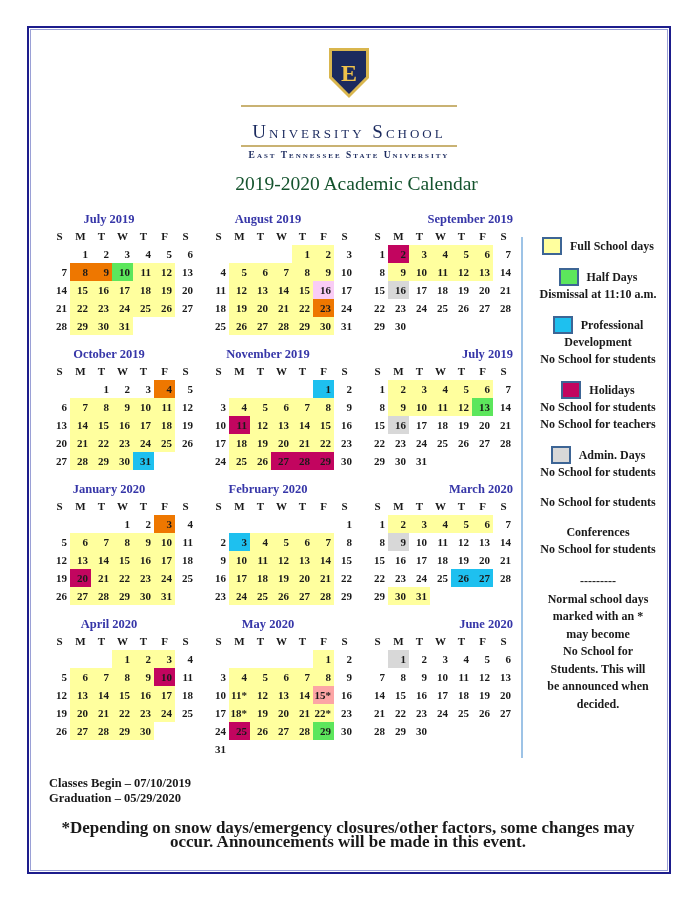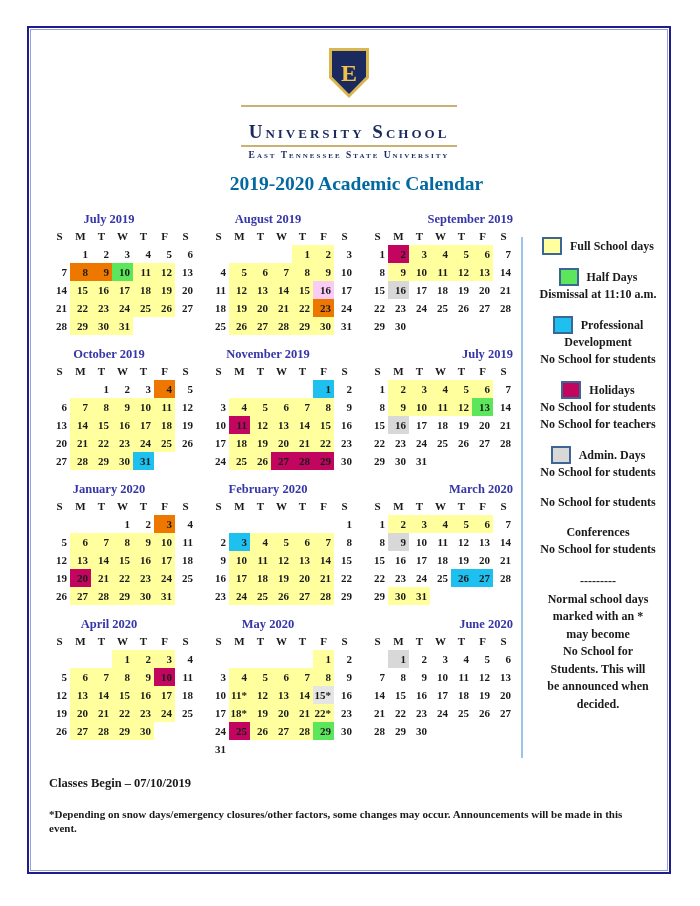--- a/index.html
+++ b/index.html
@@ -23,28 +23,28 @@
   }
   .shield-inner{
     position:absolute;left:3px;top:3px;width:34px;height:43px;background:#1b2a5e;
     clip-path:polygon(0 0,100% 0,100% 60%,50% 100%,0 60%);
     display:flex;align-items:center;justify-content:center;
   }
   .shield-letter{ color:#f0c24a;font-weight:bold;font-size:24px;line-height:1; }
   .gold-rule{ width:216px;height:2px;background:#c9b273;margin:3px auto; }
   .school-name{
     color:#1b2a5e;font-variant:small-caps;font-size:19px;letter-spacing:3px;
-    line-height:1.05; margin-top:15px;font-weight:bold;
+    line-height:1.05; margin-top:15px;
   }
   .university-name{
     color:#1b2a5e;font-variant:small-caps;font-weight:bold;font-size:9.5px;
     letter-spacing:2px;line-height:1.2;
   }
   .main-title{
-    color:#0369a1;font-weight:bold;font-size:19.5px;margin:12px 0 0 15px;
+    color:#14532d;font-weight:normal;font-size:19.5px;margin:12px 0 0 15px;
   }
   
   .content{ display:flex; margin:16px 0 0 20px; }
   .months-grid{
     display:grid;grid-template-columns:repeat(3,148px);
     column-gap:11px;row-gap:11px;width:466px;flex:none;
   }
   .month-title{
     font-weight:bold;font-size:12.5px;color:#3636a8;height:16px;line-height:16px;
     text-align:center;padding-right:28px;
@@ -63,21 +63,21 @@
     display:flex;flex-direction:column;gap:13px;
     font-weight:bold;font-size:12px;line-height:17px;text-align:center;
   }
   .legend-head{ display:flex;align-items:center;justify-content:center;gap:8px; }
   .swatch{ width:16px;height:14px;border:2px solid #3d6595;flex:none; }
   .legend-note{ margin-top:2px; }
   .legend-note div{ line-height:17.5px; }
   
   .footer{ margin:18px 0 0 20px; }
   .footer-line{ font-weight:bold;font-size:12.5px;line-height:14.5px; }
-  .footnote{ font-weight:bold;font-size:11px;line-height:14px;width:598px;margin-top:16px; }
+  .footnote{ font-weight:bold;font-size:17px;line-height:14px;width:598px;margin-top:16px;text-align:center; }
 </style>
 </head>
 <body>
 
 <div class="frame">
 
   <div class="header">
     <div class="shield-outer">
       <div class="shield-inner">
         <span class="shield-letter">E</span>
@@ -563,21 +563,21 @@
             <div class="cell day" style="background: rgb(255, 255, 158);">5</div>
             <div class="cell day" style="background: rgb(255, 255, 158);">6</div>
             <div class="cell day" style="background: rgb(255, 255, 158);">7</div>
             <div class="cell day" style="background: rgb(255, 255, 158);">8</div>
             <div class="cell day">9</div>
             <div class="cell day">10</div>
             <div class="cell day" style="background: rgb(255, 255, 158);">11*</div>
             <div class="cell day" style="background: rgb(255, 255, 158);">12</div>
             <div class="cell day" style="background: rgb(255, 255, 158);">13</div>
             <div class="cell day" style="background: rgb(255, 255, 158);">14</div>
-            <div class="cell day" style="background: #e5e5e5;">15*</div>
+            <div class="cell day" style="background: #fca5a5;">15*</div>
             <div class="cell day">16</div>
             <div class="cell day">17</div>
             <div class="cell day" style="background: rgb(255, 255, 158);">18*</div>
             <div class="cell day" style="background: rgb(255, 255, 158);">19</div>
             <div class="cell day" style="background: rgb(255, 255, 158);">20</div>
             <div class="cell day" style="background: rgb(255, 255, 158);">21</div>
             <div class="cell day" style="background: rgb(255, 255, 158);">22*</div>
             <div class="cell day">23</div>
             <div class="cell day">24</div>
             <div class="cell day" style="background: rgb(194, 5, 95);">25</div>
@@ -686,17 +686,18 @@
           <div class="legend-note-line">Students. This will</div>
           <div class="legend-note-line">be announced when</div>
           <div class="legend-note-line">decided.</div>
         </div>
       </div>
   </div>
 
   <div class="footer">
     <div>
         <div class="footer-line">Classes Begin – 07/10/2019</div>
+        <div class="footer-line">Graduation – 05/29/2020</div>
       </div>
     <div class="footnote">*Depending on snow days/emergency closures/other factors, some changes may occur.  Announcements will be made in this event.</div>
   </div>
 
 </div>
 
 </body></html>

